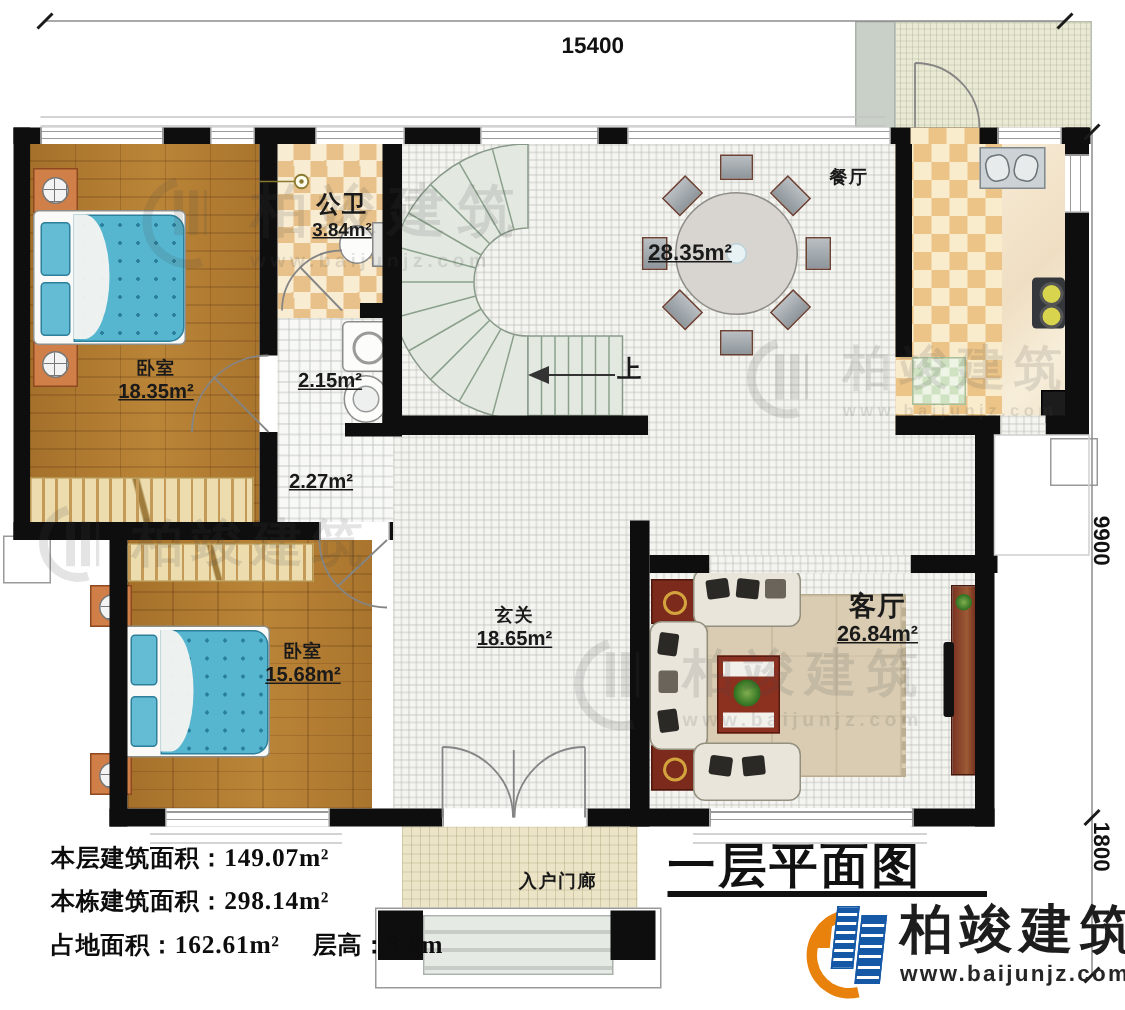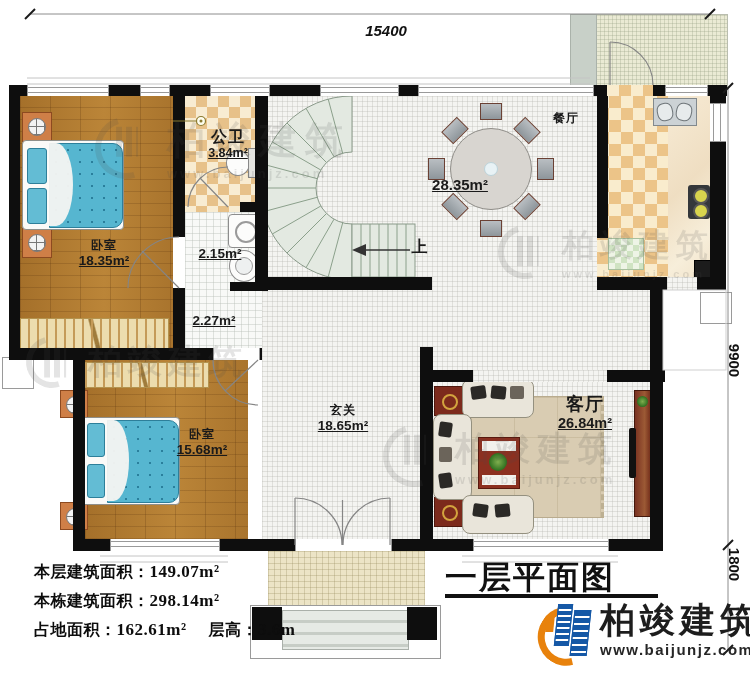--- a/index.html
+++ b/index.html
@@ -337,40 +337,43 @@
   </div>
   <div class="lbl" style="left:180px;top:246px;width:80px;">
     <div class="ar">2.15m²</div>
   </div>
   <div class="lbl" style="left:174px;top:313px;width:80px;">
     <div class="ar">2.27m²</div>
   </div>
   <div class="lbl" style="left:531px;top:112px;width:70px;">
     <div class="nm">餐厅</div>
   </div>
-  <div class="lbl" style="left:420px;top:176px;width:80px;">
+  <div class="lbl" style="left:420px;top:160px;width:80px;">
     <div class="ar" style="font-size:15px;">28.35m²</div>
   </div>
   <div class="lbl" style="left:162px;top:428px;width:80px;">
     <div class="nm">卧室</div>
     <div class="ar">15.68m²</div>
   </div>
   <div class="lbl" style="left:303px;top:404px;width:80px;">
     <div class="nm">玄关</div>
     <div class="ar">18.65m²</div>
   </div>
   <div class="lbl" style="left:545px;top:394px;width:80px;">
     <div class="nm" style="font-size:18px;">客厅</div>
     <div class="ar" style="font-size:14.5px;">26.84m²</div>
   </div>
   <div class="lbl" style="left:408px;top:238px;width:24px;">
     <div class="nm" style="font-size:16px;">上</div>
   </div>
-
-  <div class="dim" style="left:356px;top:22px;width:60px;text-align:center;font-style:italic;">15400</div>
+  <div class="lbl" style="left:312px;top:581px;width:120px;">
+    <div class="nm">入户门廊</div>
+  </div>
+
+  <div class="dim" style="left:356px;top:22px;width:60px;text-align:right;">15400</div>
   <div class="dim rot" style="left:712px;top:352px;width:44px;">9900</div>
   <div class="dim rot" style="left:712px;top:556px;width:44px;">1800</div>
 
   <div class="wm" style="left:95px;top:115px;">
     <div class="wm-icon"></div>
     <div>
         <div class="wm-big">柏竣建筑</div>
          <div class="wm-small">www.baijunjz.com</div>
       </div>
   </div>

